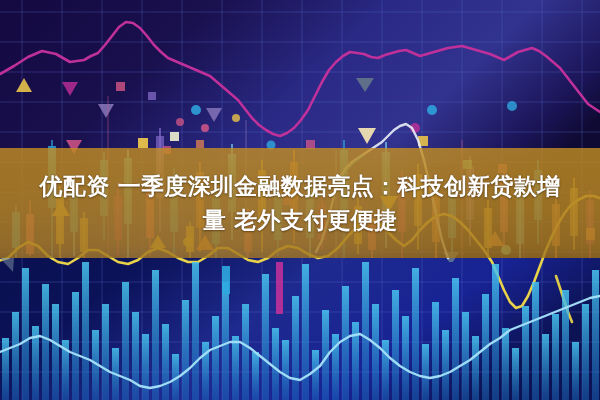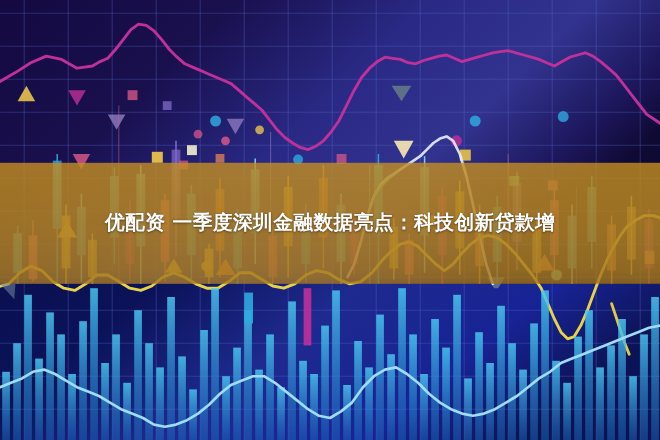--- a/index.html
+++ b/index.html
@@ -36,21 +36,21 @@
         rgba(160,116,30,0.80) 100%);
     display: flex;
     flex-direction: column;
     align-items: center;
     justify-content: center;
     box-sizing: border-box;
     padding: 0 6px;
   }
   .headline-line {
     color: #ffffff;
-    font-size: 18px;
+    font-size: 23px;
     font-weight: bold;
     line-height: 34px;
     letter-spacing: 0.3px;
     text-align: left;
     white-space: nowrap;
     text-shadow: 0 1px 2px rgba(60,35,5,0.55), 0 0 1px rgba(40,25,0,0.6);
   }
 </style>
 </head>
 <body>
@@ -420,15 +420,16 @@
 
     <g>
       <rect x="276" y="262" width="7" height="52" fill="#c0309a" opacity="0.9"></rect>
       <rect x="222" y="266" width="8" height="28" fill="#2fa8e0" opacity="0.9"></rect>
       <path d="M0 258l14 0-1 14z" fill="#6a7f9a" opacity="0.6"></path>
     </g>
   </svg>
 
   <div id="headline-band">
     <div class="headline-line">优配资 一季度深圳金融数据亮点：科技创新贷款增</div>
+    <div class="headline-line">量 老外支付更便捷</div>
   </div>
 
 </div>
 
 </body></html>

